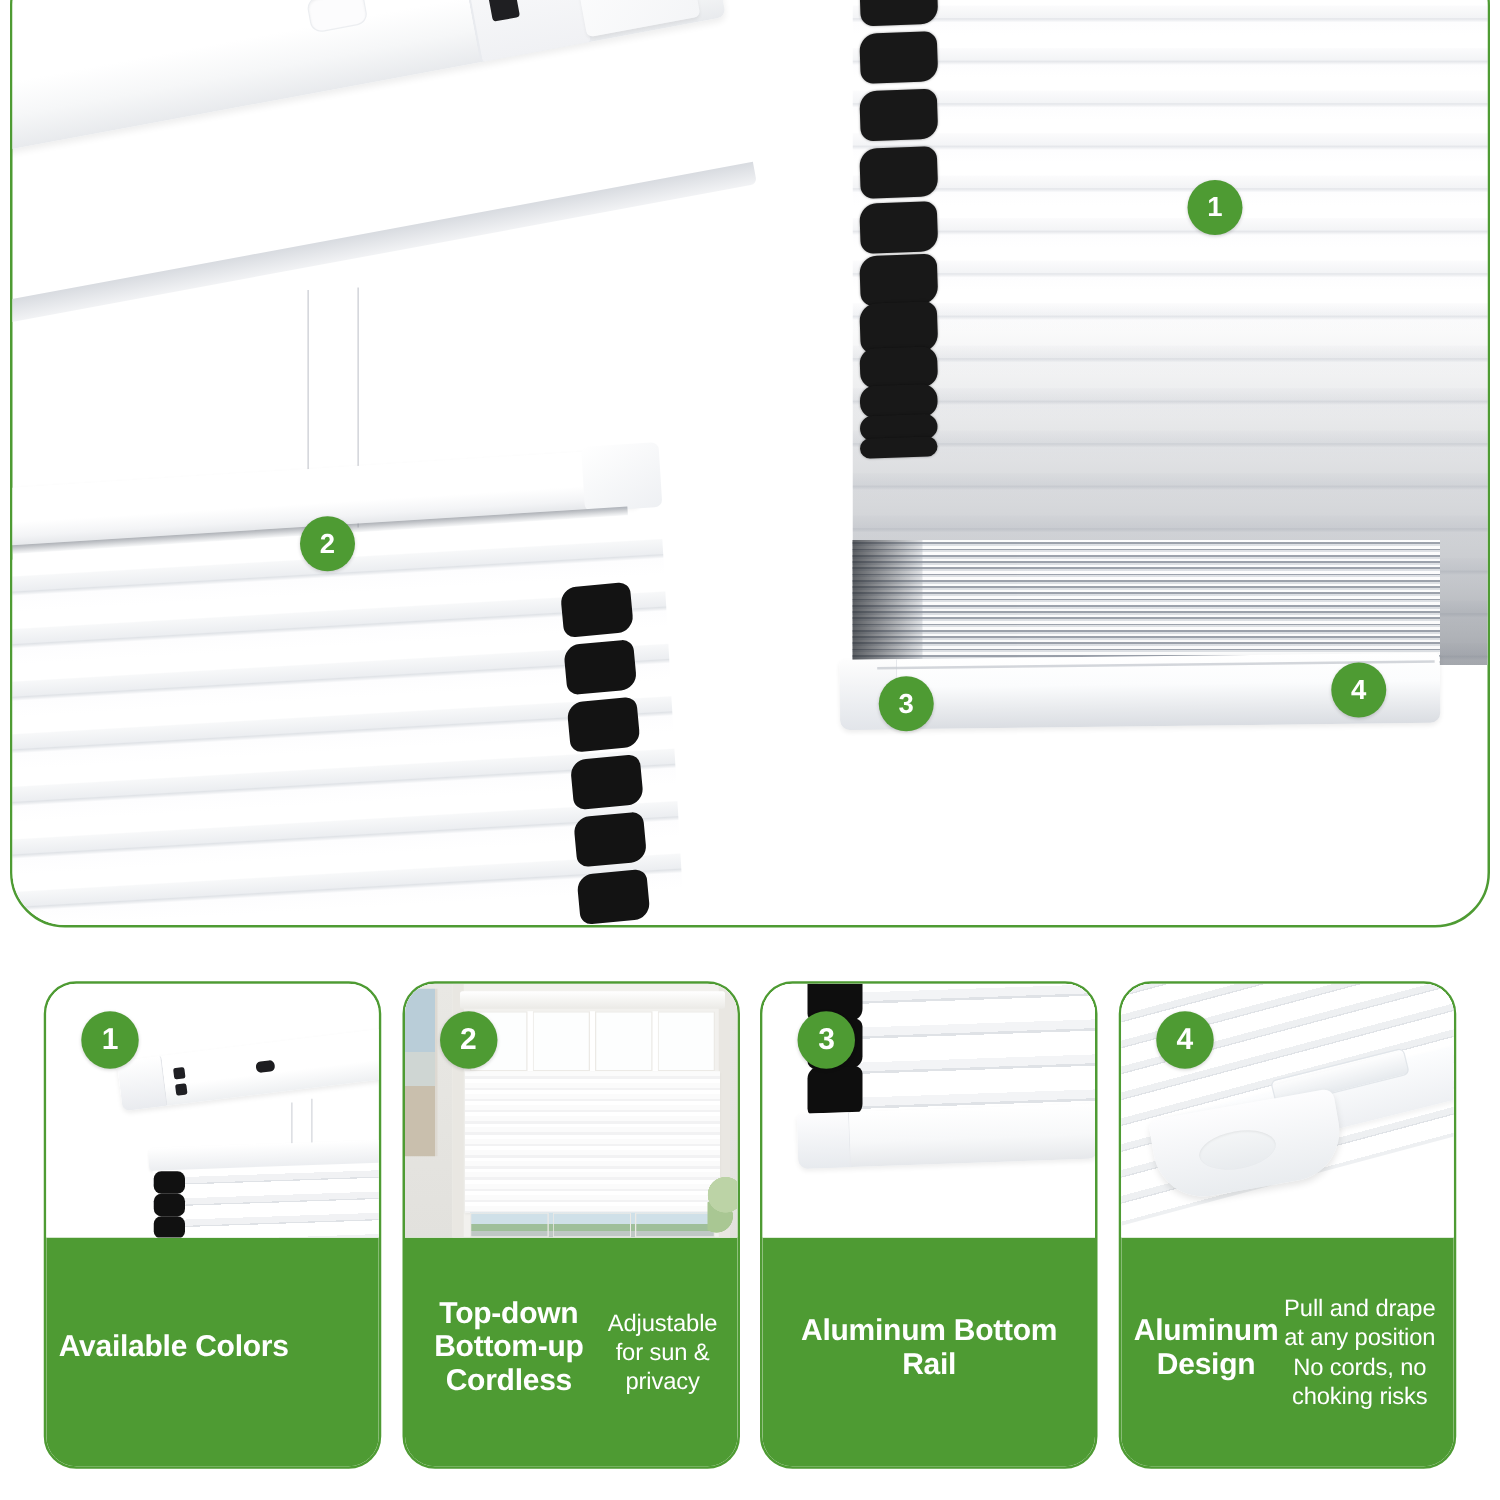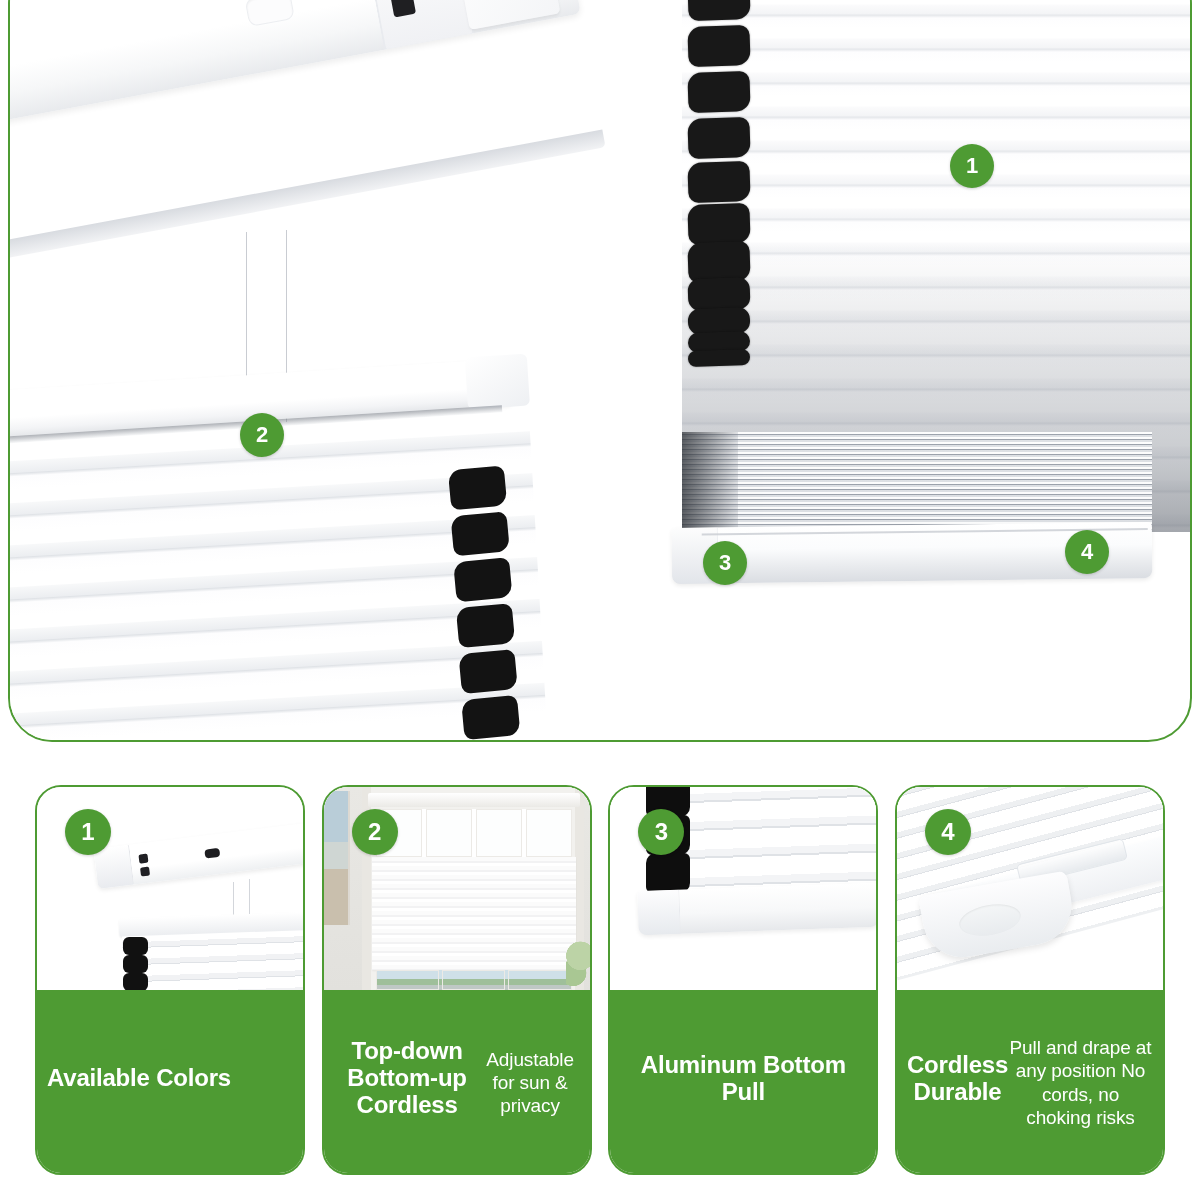--- a/index.html
+++ b/index.html
@@ -466,36 +466,36 @@
           <span class="c3-pleat" style="top:76px"></span>
         </div>
         <div class="c3-rail">
           <span class="c3-rail-cap"></span>
         </div>
         <div class="badge card-badge">
           <span>3</span>
         </div>
       </div>
       <div class="card-text">
-        <div class="card-title">Aluminum Bottom Pull</div>
+        <div class="card-title">Aluminum Bottom Rail</div>
       </div>
     </div>
 
     <div class="card">
       <div class="card-media">
         <div class="c4-bg"></div>
         <div class="c4-fabric"></div>
         <div class="c4-rail"></div>
         <div class="c4-clip"></div>
         <div class="c4-handle"></div>
         <div class="c4-grip"></div>
         <div class="badge card-badge">
           <span>4</span>
         </div>
       </div>
       <div class="card-text">
-        <div class="card-title">Cordless Durable</div>
+        <div class="card-title">Aluminum Design</div>
         <div class="card-desc">Pull and drape at any position No cords, no choking risks</div>
       </div>
     </div>
 
   </div>
 </div>
 
 </body></html>

